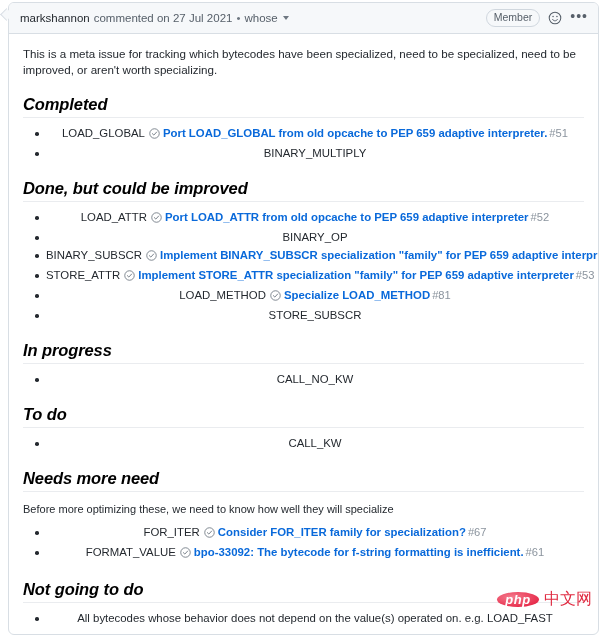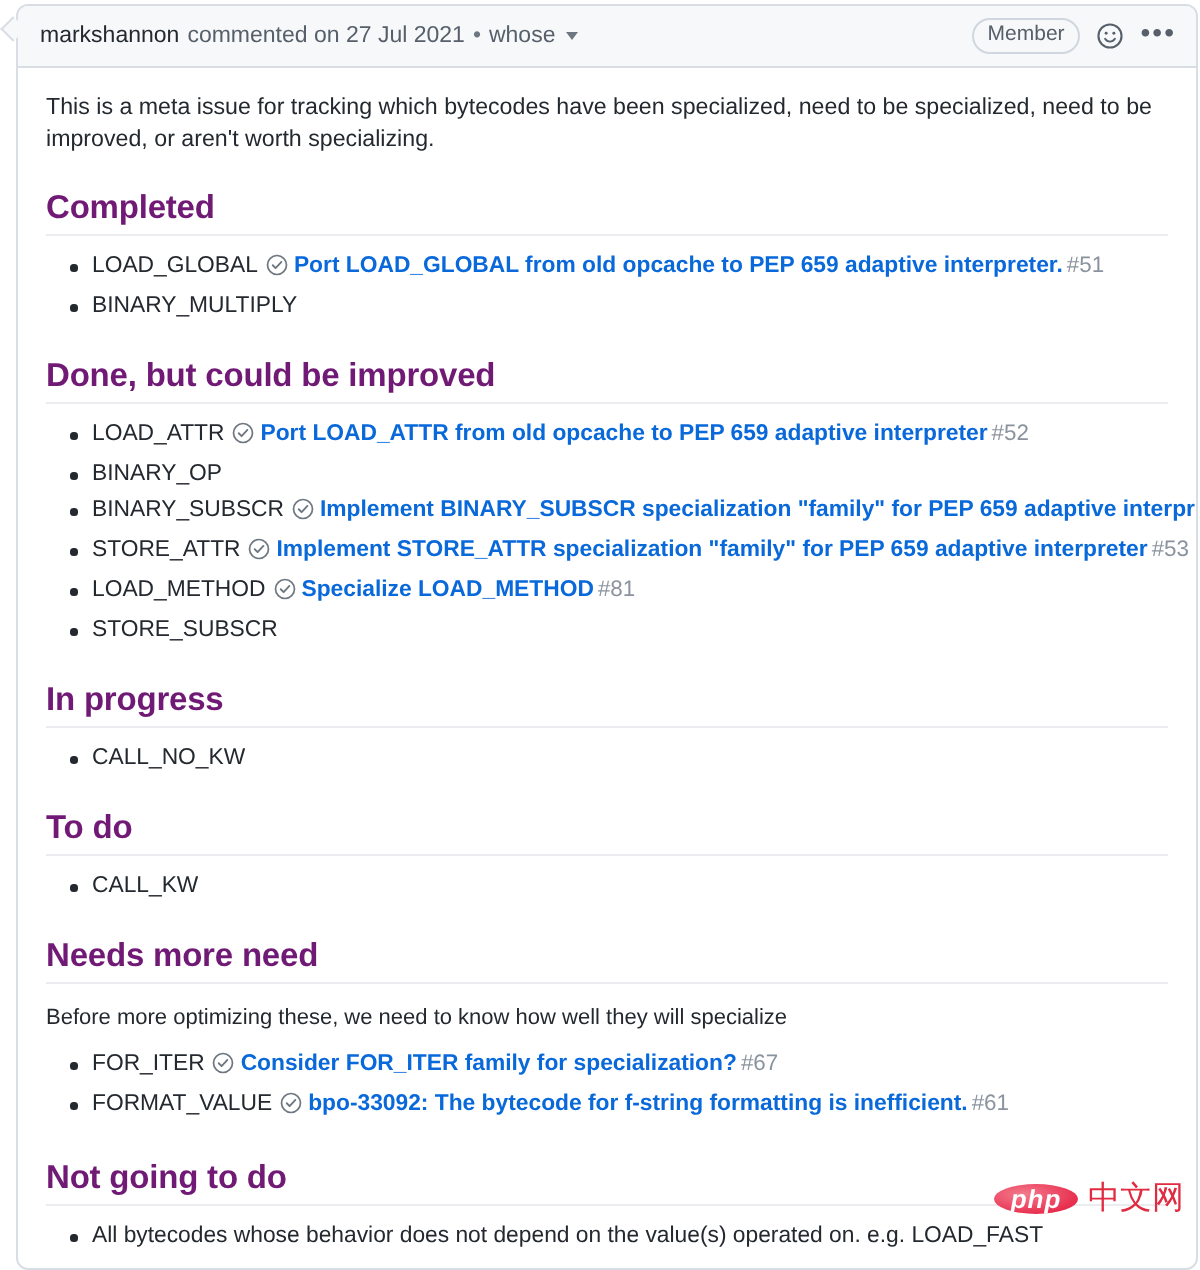--- a/index.html
+++ b/index.html
@@ -114,39 +114,41 @@
     margin: 0 0 0 0;
     color: #24292f;
     font-size: 11.6px;
     line-height: 15.5px;
     max-width: 560px;
   }
 
   h2.section-title {
     font-size: 16.5px;
     font-weight: bold;
-    color: #701a75;
+    color: #000000;
     margin: 19px 0 0 0;
     padding-bottom: 5px;
     border-bottom: 1px solid #eaecef;
     letter-spacing: -0.1px;
+    font-style: italic;
   }
 
   ul.bytecode-list {
     list-style: none;
     margin: 8px 0 0 0;
     padding: 0 0 0 23px;
   }
   ul.bytecode-list li {
     position: relative;
     margin: 0 0 3px 0;
     font-size: 11.4px;
     line-height: 15px;
     color: #24292f;
     white-space: nowrap;
+    text-align: center;
   }
   ul.bytecode-list li::before {
     content: "";
     position: absolute;
     left: -11px;
     top: 6px;
     width: 3.5px;
     height: 3.5px;
     border-radius: 50%;
     background: #24292f;

